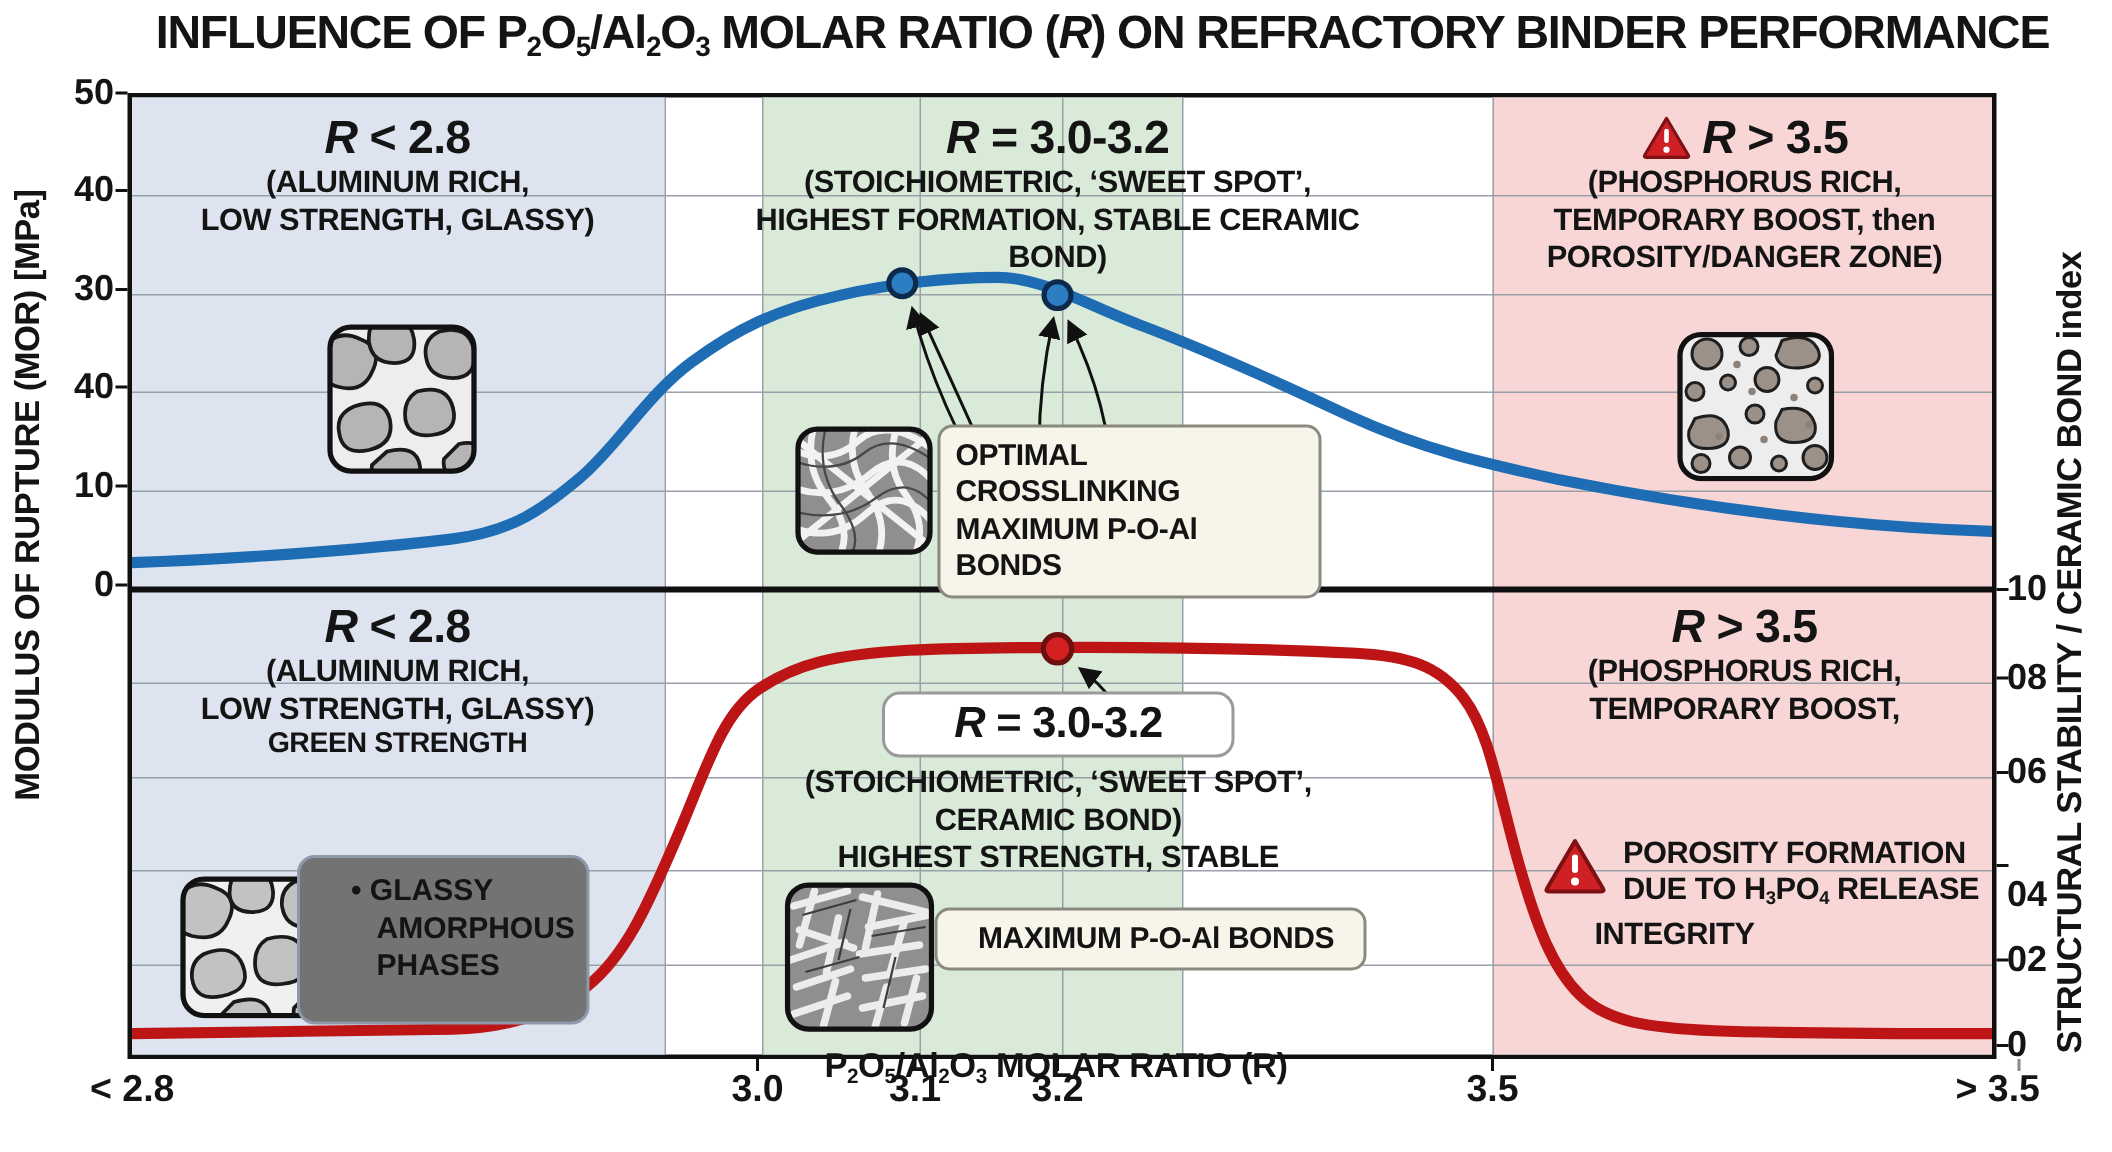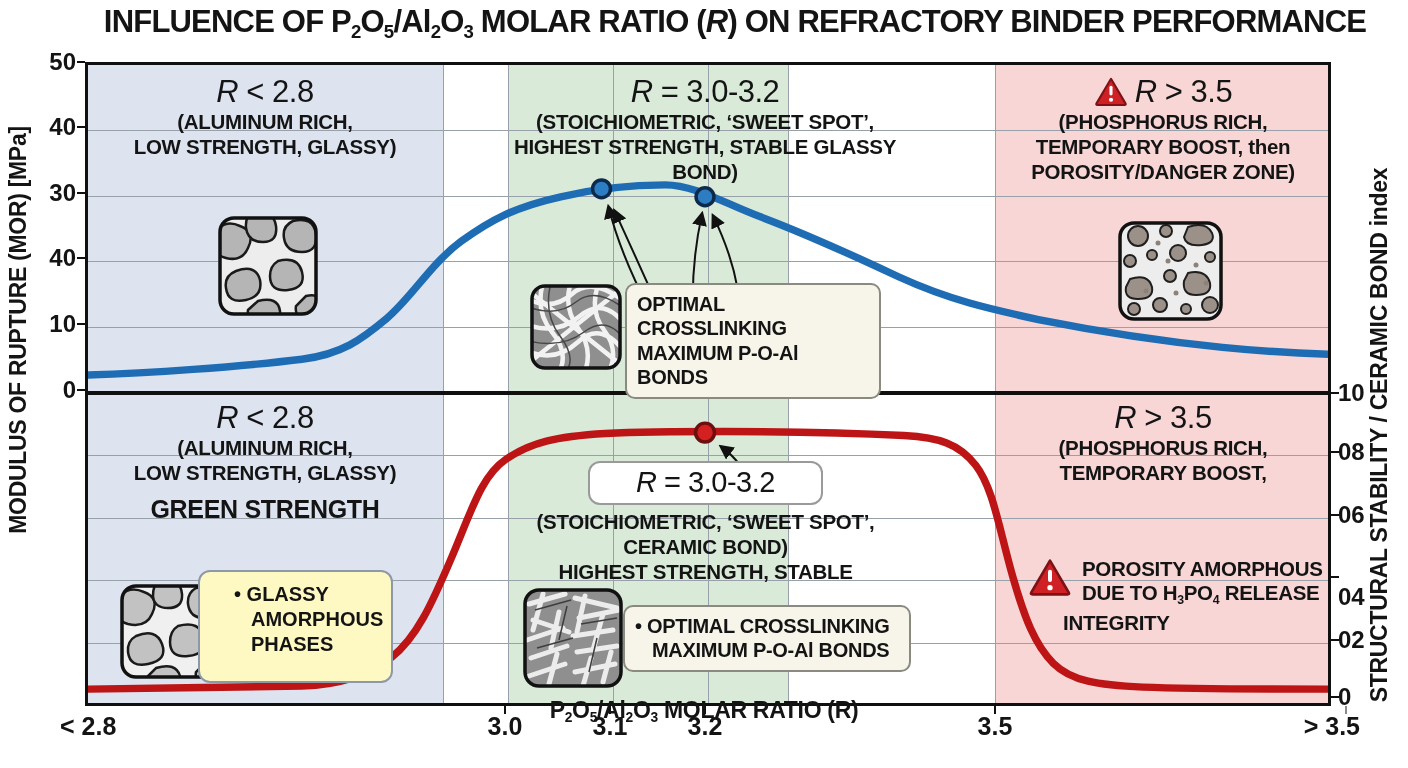--- a/index.html
+++ b/index.html
@@ -12,25 +12,25 @@
   .zone{position:absolute;top:0;height:100%;}
   .zone-low{left:0;width:355px;background:#dde4f0;}
   .zone-sweet{left:420px;width:280px;background:#d9ead9;}
   .zone-danger{left:907px;width:333px;background:#f8d6d6;}
   .hgrid{position:absolute;left:0;width:100%;height:1px;background:#98a0aa;}
   .vgrid{position:absolute;top:0;height:100%;width:1px;background:#98a0aa;}
   .divider{position:absolute;left:0;top:326px;width:100%;height:4px;background:#101010;}
   .curves{position:absolute;left:0;top:0;width:100%;height:100%;}
   .tex{position:absolute;}
   .ztext{position:absolute;text-align:center;}
-  .zhead{font-size:31px;font-weight:normal;letter-spacing:-0.5px;line-height:1.1;text-align:center;}
+  .zhead{font-size:31px;font-weight:bold;letter-spacing:-0.5px;line-height:1.1;text-align:center;}
   .zsub{font-size:20.5px;font-weight:bold;letter-spacing:-0.3px;line-height:1.22;}
-  .series-label{font-size:25px;font-weight:bold;letter-spacing:-0.3px;margin-top:10px;}
+  .series-label{font-size:19px;font-weight:bold;letter-spacing:-0.3px;}
   .callout{position:absolute;background:#f7f4e9;border:2px solid #8a8a80;border-radius:10px;padding:7px 10px;font-size:20px;font-weight:bold;letter-spacing:-0.3px;line-height:1.22;text-align:left;box-sizing:border-box;}
-  .notebox{position:absolute;background:#fef9c3;border:2px solid #8d99a8;border-radius:12px;padding:10px 8px 10px 34px;font-size:20px;font-weight:bold;line-height:1.25;text-align:left;box-sizing:border-box;}
+  .notebox{position:absolute;background:#737373;border:2px solid #8d99a8;border-radius:12px;padding:10px 8px 10px 34px;font-size:20px;font-weight:bold;line-height:1.25;text-align:left;box-sizing:border-box;}
   .indent{padding-left:17px;}
   .headbox{position:absolute;background:#ffffff;border:2px solid #9a9a9a;border-radius:12px;display:flex;align-items:center;justify-content:center;box-sizing:border-box;}
   .warn-row{position:absolute;display:flex;align-items:flex-start;text-align:left;}
   .warn-text{font-size:20.5px;font-weight:bold;line-height:1.18;letter-spacing:-0.3px;}
   .tick-y{position:absolute;font-size:24px;font-weight:bold;height:30px;line-height:30px;}
   .tick-yl{width:60px;left:16px;text-align:right;}
   .tick-yr{width:60px;left:1338px;text-align:left;}
   .tick-x{position:absolute;top:711px;font-size:25px;font-weight:bold;height:30px;line-height:30px;}
   .tmark{position:absolute;background:#101010;}
   .axis-title{position:absolute;font-size:23px;font-weight:bold;letter-spacing:-0.3px;text-align:center;height:30px;line-height:30px;}
@@ -220,21 +220,21 @@
 
     <div class="ztext" style="left:2px;top:10px;width:350px">
       <div class="zhead"><span class="r">R</span><span> &lt; 2.8</span></div>
       <div class="zsub">(ALUMINUM RICH,</div>
       <div class="zsub">LOW STRENGTH, GLASSY)</div>
     </div>
 
     <div class="ztext" style="left:397px;top:10px;width:440px">
       <div class="zhead"><span class="r">R</span><span> = 3.0-3.2</span></div>
       <div class="zsub">(STOICHIOMETRIC, ‘SWEET SPOT’,</div>
-      <div class="zsub">HIGHEST STRENGTH, STABLE GLASSY BOND)</div>
+      <div class="zsub">HIGHEST FORMATION, STABLE CERAMIC BOND)</div>
     </div>
 
     <div class="ztext" style="left:905px;top:10px;width:340px">
       <div class="zhead"><svg class="warn-icon-inline" width="34" height="31" viewBox="0 0 26 24">
             <path d="M13 2.2 L24.2 21.2 Q24.9 22.4 23.5 22.4 L2.5 22.4 Q1.1 22.4 1.8 21.2 Z" fill="#cf2026" stroke="#7e1113" stroke-width="1.6" stroke-linejoin="round"></path>
             <rect x="11.8" y="7.6" width="2.4" height="7.4" rx="1.2" fill="#fff"></rect>
             <circle cx="13" cy="18.4" r="1.6" fill="#fff"></circle>
           </svg><span class="r">R</span><span> &gt; 3.5</span></div>
       <div class="zsub">(PHOSPHORUS RICH,</div>
       <div class="zsub">TEMPORARY BOOST, then</div>
@@ -263,38 +263,37 @@
       <div class="zhead" style="font-size:29px"><span class="r">R</span><span> = 3.0-3.2</span></div>
     </div>
 
     <div class="ztext" style="left:415px;top:444px;width:405px">
       <div class="zsub">(STOICHIOMETRIC, ‘SWEET SPOT’,</div>
       <div class="zsub">CERAMIC BOND)</div>
       <div class="zsub">HIGHEST STRENGTH, STABLE</div>
     </div>
 
     <div class="callout" style="left:535px;top:540px;width:288px">
-      <div><span>•</span> <span>OPTIMAL CROSSLINKING</span></div>
       <div class="indent">MAXIMUM P-O-Al BONDS</div>
     </div>
 
     <div class="ztext" style="left:900px;top:336px;width:350px">
       <div class="zhead"><span class="r">R</span><span> &gt; 3.5</span></div>
       <div class="zsub">(PHOSPHORUS RICH,</div>
       <div class="zsub">TEMPORARY BOOST,</div>
     </div>
 
     <div class="warn-row" style="left:940px;top:492px;width:310px">
       <svg width="44" height="40" viewBox="0 0 26 24" style="flex:none;margin-right:10px">
           <path d="M13 2.2 L24.2 21.2 Q24.9 22.4 23.5 22.4 L2.5 22.4 Q1.1 22.4 1.8 21.2 Z" fill="#cf2026" stroke="#7e1113" stroke-width="1.6" stroke-linejoin="round"></path>
           <rect x="11.8" y="7.6" width="2.4" height="7.4" rx="1.2" fill="#fff"></rect>
           <circle cx="13" cy="18.4" r="1.6" fill="#fff"></circle>
         </svg>
       <div class="warn-text">
-        <div>POROSITY AMORPHOUS</div>
+        <div>POROSITY FORMATION</div>
         <div><span>DUE TO H</span><span class="sub">3</span><span>PO</span><span class="sub">4</span><span> RELEASE</span></div>
       </div>
     </div>
 
     <div class="warn-row" style="left:958px;top:546px;width:290px">
       <div class="warn-text">
         <div class="indent">INTEGRITY</div>
       </div>
     </div>
 

